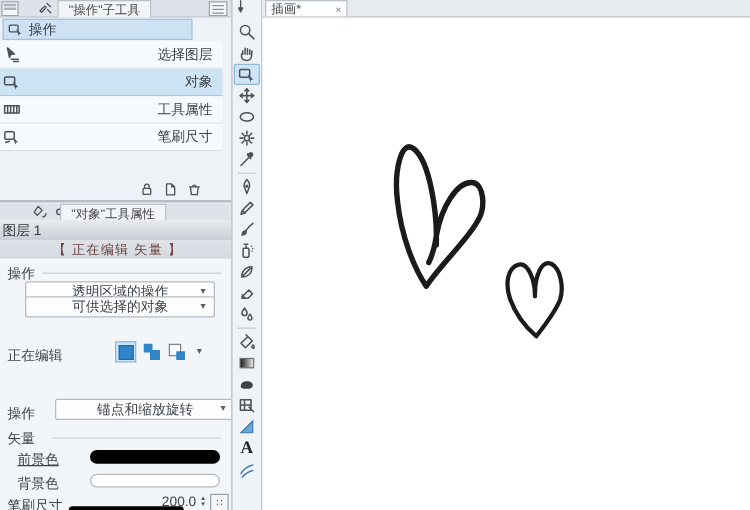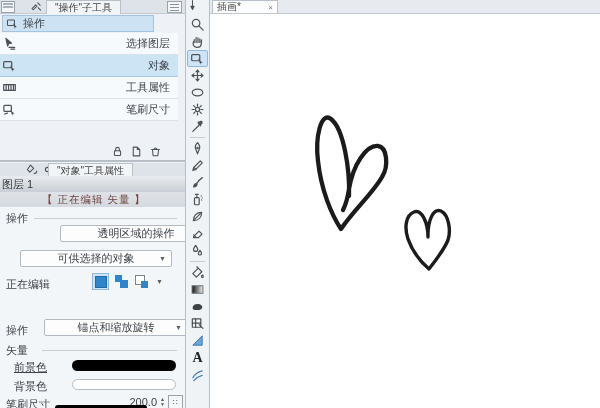--- a/index.html
+++ b/index.html
@@ -223,26 +223,26 @@
   <div id="pstatus" class="abs">
     <span>【 正在编辑 矢量 】</span>
   </div>
 
   <div id="pbody" class="abs">
     <div class="sec" style="top:4px;">
       <span>操作</span>
         <span class="rule"></span>
     </div>
 
-    <div class="dd" style="top:18px;margin-left:40px;">
+    <div class="dd" style="top:18px;">
       <span>透明区域的操作</span>
       <span class="caret">▼</span>
     </div>
 
-    <div class="dd" style="top:43px;text-align:center;">
+    <div class="dd" style="top:30px;text-align:center;">
       <span>可供选择的对象</span>
       <span class="caret">▼</span>
     </div>
 
     <div class="rowlab" style="top:70px;">正在编辑</div>
     <div id="addsel-icons">
       <span id="addsel-1" class="bsq">
           <i></i>
         </span>
       <span id="addsel-2" class="bsq">

